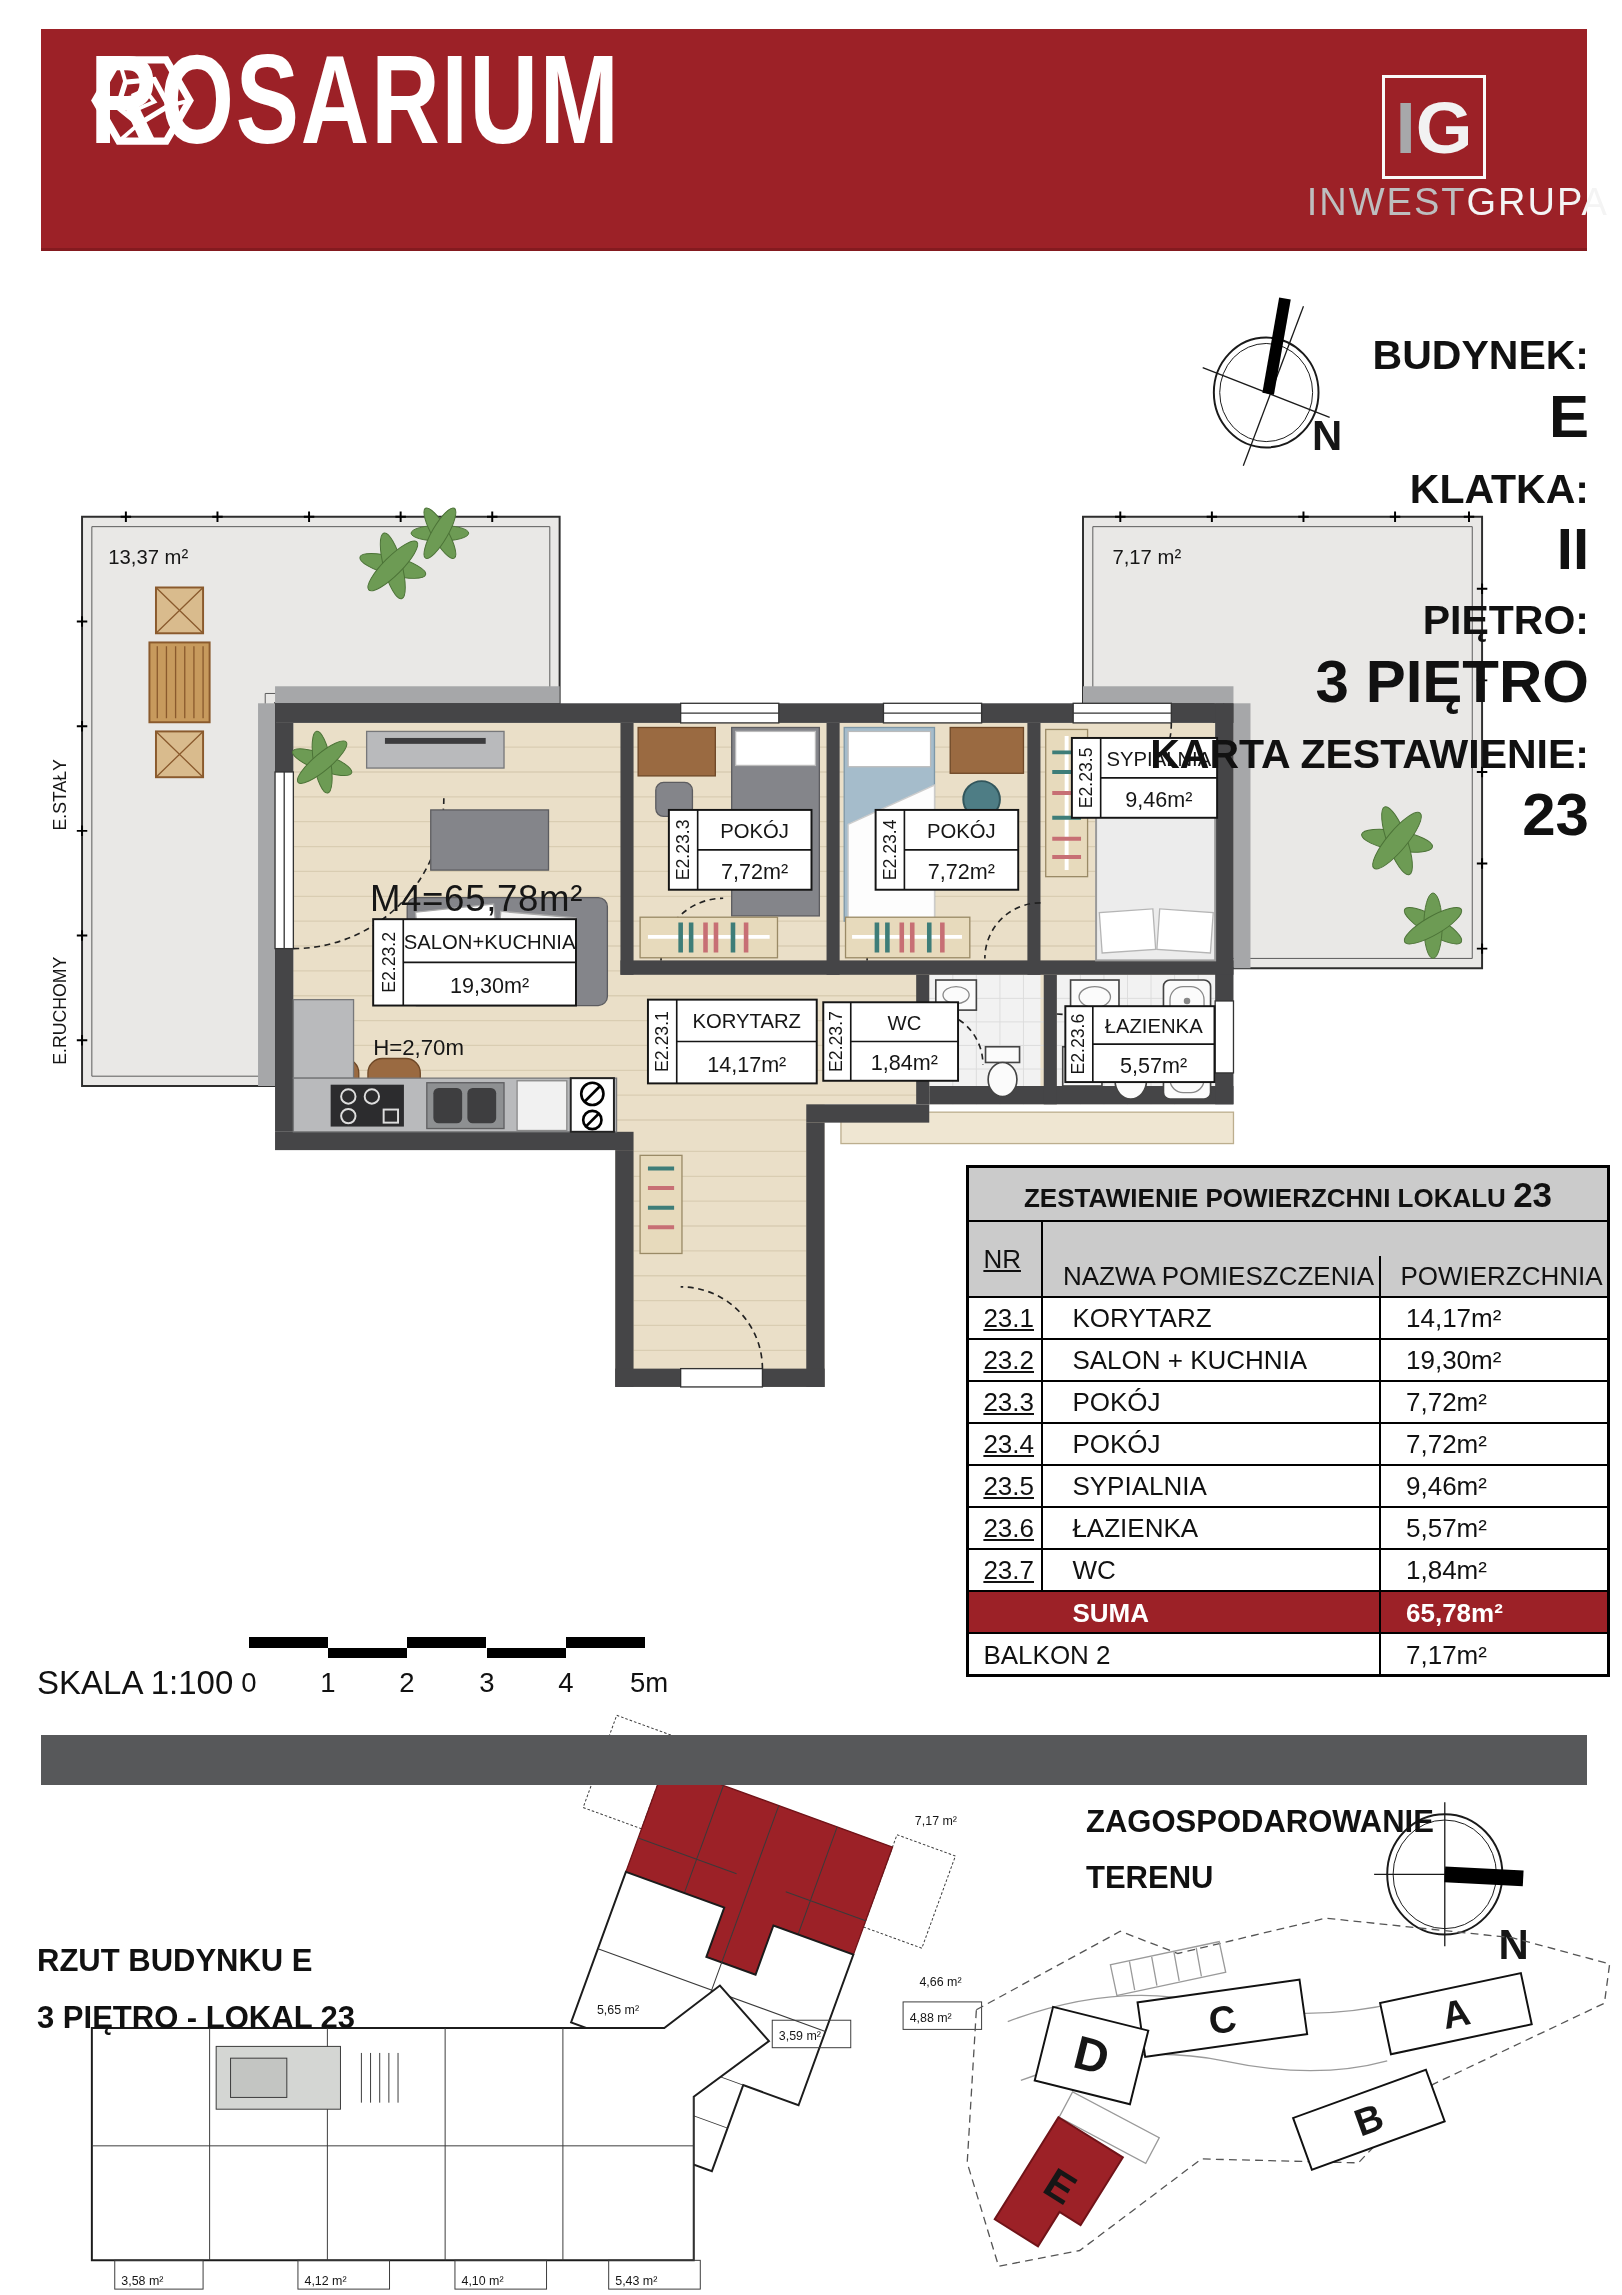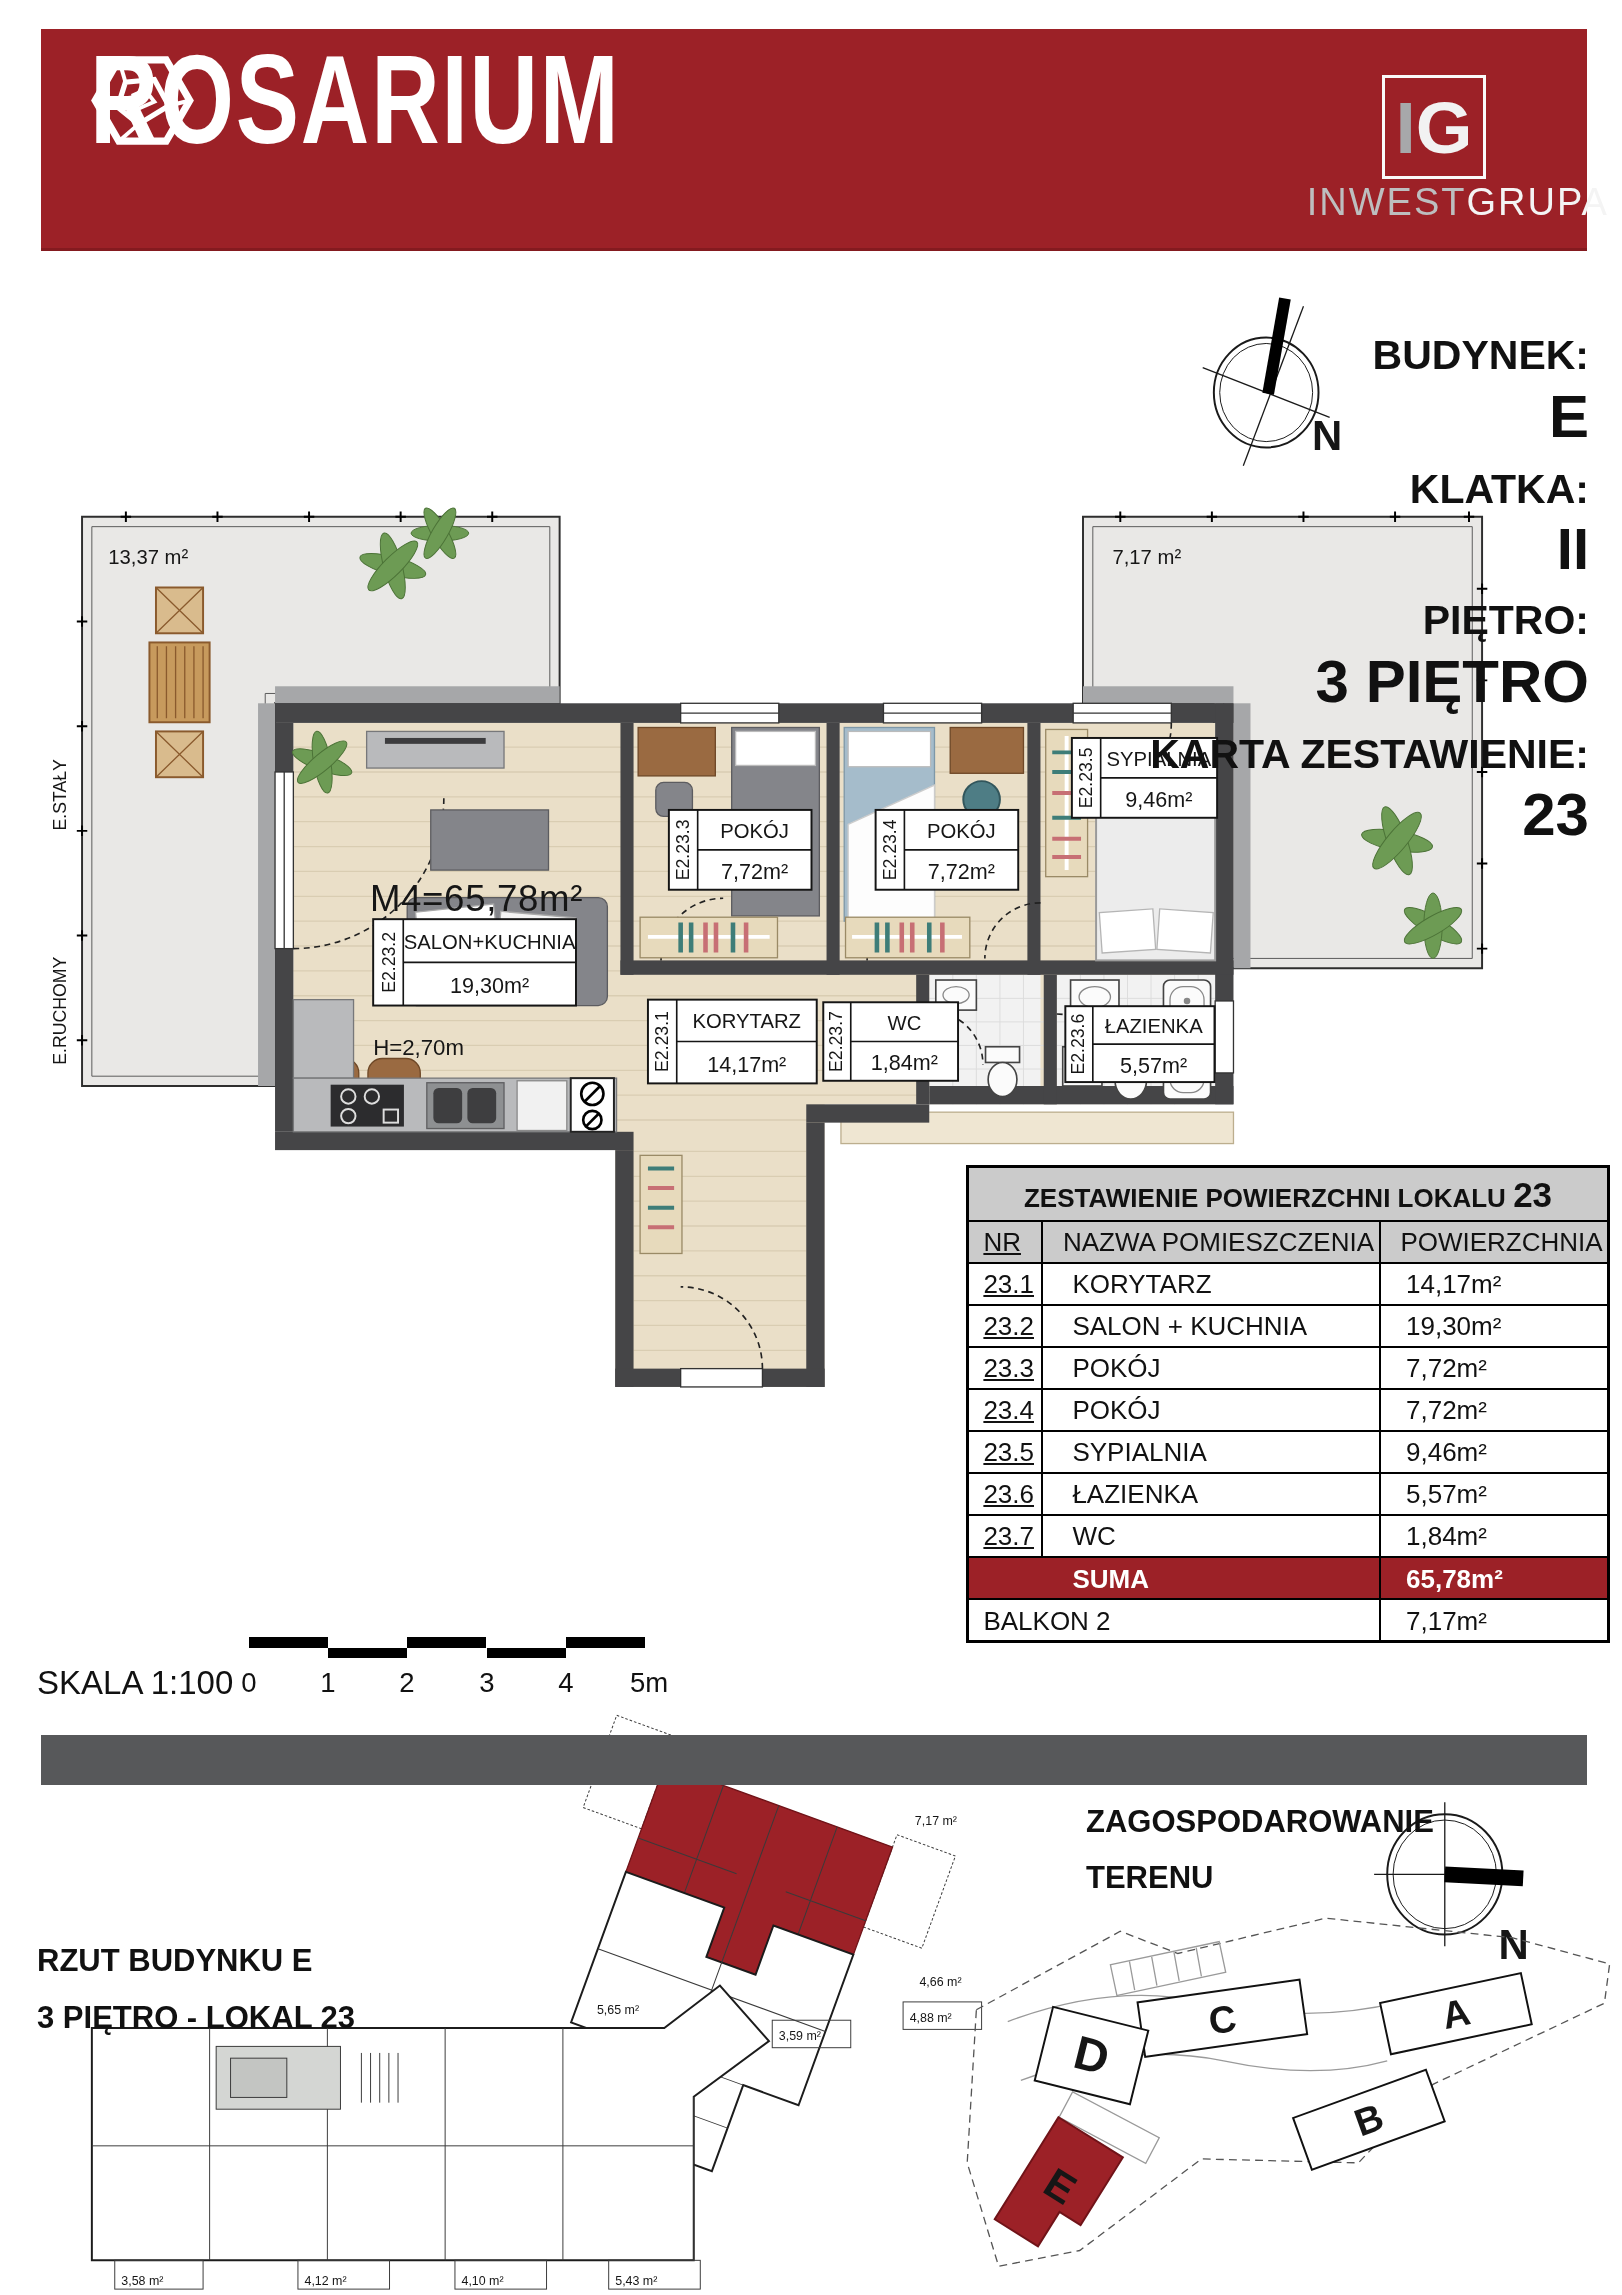--- a/index.html
+++ b/index.html
@@ -29,21 +29,21 @@
   .tr:first-child{border-top:none;}
   .tr>div{padding:5.2px 0 3.9px 0;display:flex;align-items:center;}
   .tr .c1{justify-content:flex-start;padding-left:14.4px;border-right:2px solid #000;text-decoration:underline;}
   .tr .c2{padding-left:29.4px;border-right:2px solid #000;}
   .tr .c3{padding-left:25px;}
   .tr.title{display:block;background:#cbcbcb;text-align:center;font-weight:700;padding:6.5px 0 5.2px 0;}
   .tr.title .num{font-size:35px;}
   .tr.head{background:#cbcbcb;}
   .tr.head>div{font-weight:400;}
   .tr.head .c1{justify-content:flex-start;padding-left:14.4px;}
-  .tr.head .c2,.tr.head .c3{justify-content:center;padding-left:15px;}
+  .tr.head .c2,.tr.head .c3{justify-content:center;padding-left:15px;margin-top:34px;}
   .tr.suma{background:#9c2127;color:#fff;font-weight:700;}
   .tr.suma .c1{border-right:none;}
   .tr.suma .c2{border-right:2px solid #000;}
   .tr.merge{grid-template-columns:412px 1fr;}
   .tr.merge .cm{padding-left:14.4px;border-right:2px solid #000;display:flex;align-items:center;}
   
   .skala{position:absolute;left:37px;top:1664px;font-size:33px;font-weight:400;}
   .sbar{position:absolute;left:249px;top:1637px;width:396px;height:22px;}
   .sbar .seg{position:absolute;height:10.5px;background:#000;}
   .sbar .ticks{position:absolute;top:30px;left:0;width:100%;font-size:27.5px;}

